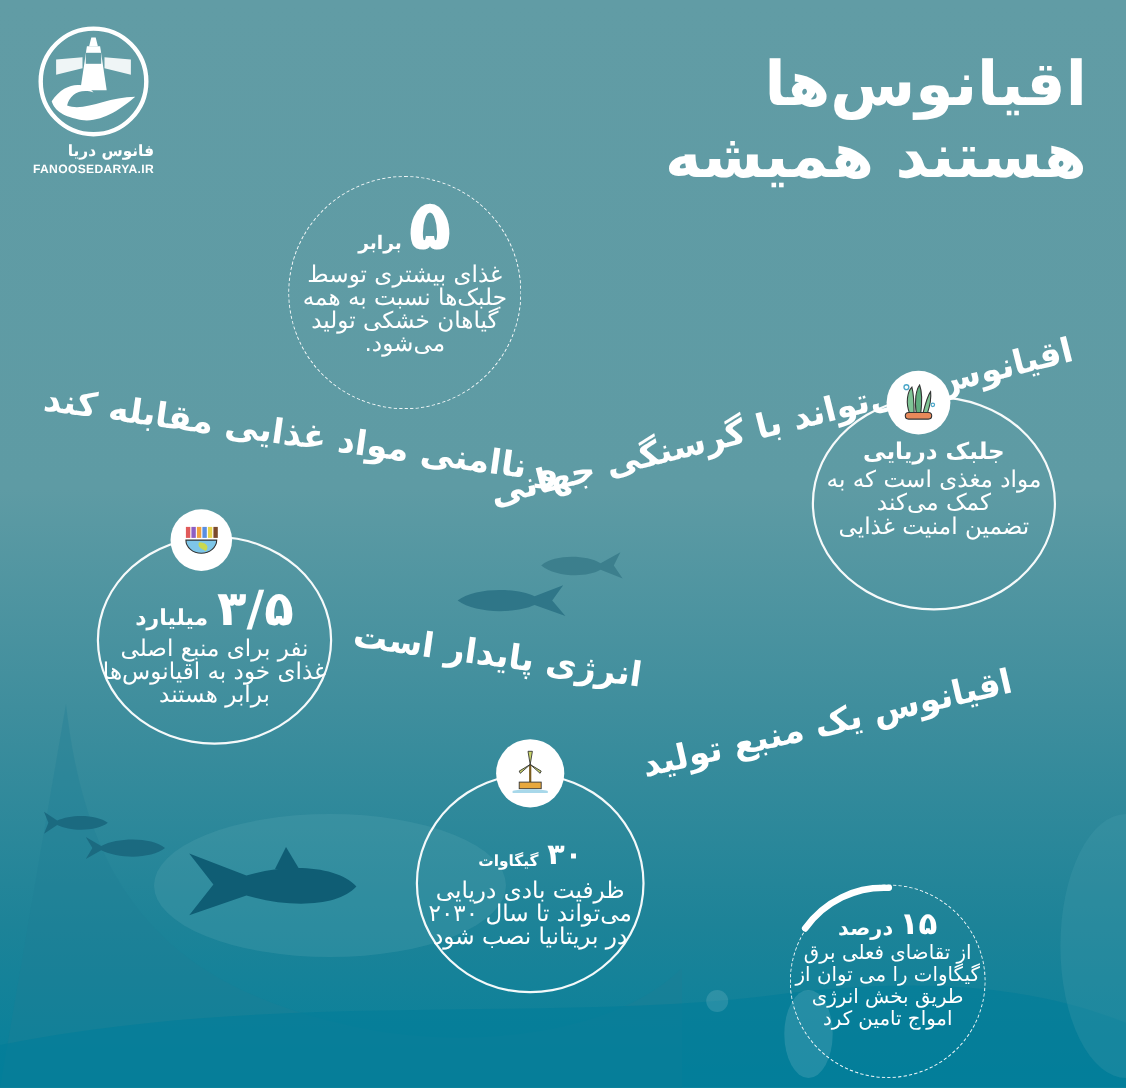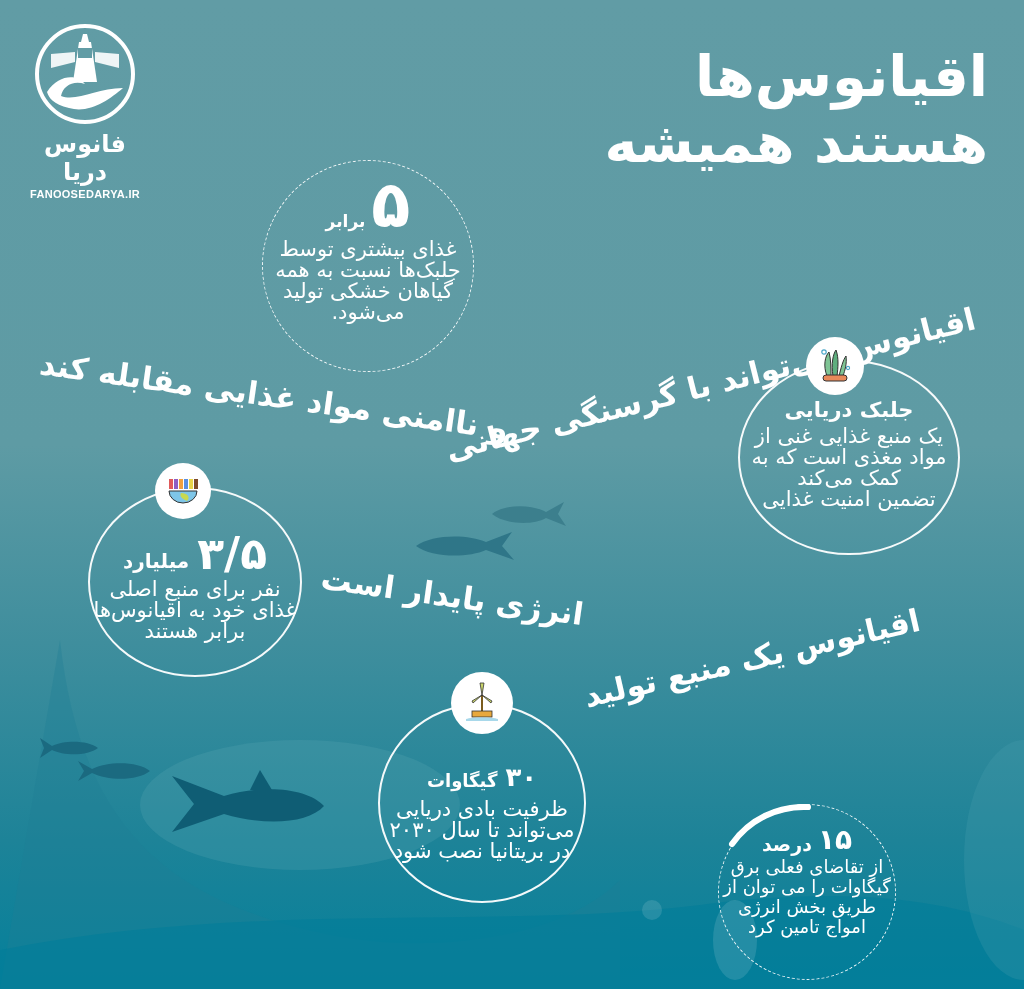--- a/index.html
+++ b/index.html
@@ -5,21 +5,21 @@
     html, body { margin: 0; padding: 0; }
     body {
       width: 1024px; height: 989px; overflow: hidden; position: relative;
       font-family: "DejaVu Sans", sans-serif; color: #ffffff;
       background: linear-gradient(180deg, #619ca5 0%, #5e9ba4 45%, #3f8e9d 65%, #1d8398 85%, #04809b 100%);
     }
     .bg-layer { position: absolute; inset: 0; pointer-events: none; }
     .rtl { direction: rtl; unicode-bidi: embed; }
     .logo { position: absolute; left: 30px; top: 22px; width: 110px; text-align: center; }
     .logo svg { display: block; margin: 0 auto; }
-    .logo .name { font-weight: bold; font-size: 24px; margin-top: 4px; }
+    .logo .name { font-weight: bold; font-size: 14px; margin-top: 4px; text-align: right; }
     .logo .url { font-size: 11px; font-weight: bold; letter-spacing: 0.3px; margin-top: 2px; font-family: "Liberation Sans", sans-serif; }
     .title { position: absolute; right: 36px; top: 44px; text-align: right; font-weight: bold; font-size: 56px; line-height: 66px; }
     .curved-text { position: absolute; font-weight: bold; font-size: 31px; white-space: nowrap; }
     .circle { position: absolute; border-radius: 50%; box-sizing: border-box; text-align: center; }
     .circle.dashed { border: 1.5px dashed rgba(255,255,255,0.9); }
     .circle.solid { border: 2px solid rgba(255,255,255,0.95); }
     .circle .big { font-weight: bold; }
     .circle .desc { font-size: 21px; line-height: 21px; }
     .icon-bubble { position: absolute; width: 56px; height: 56px; border-radius: 50%; background: #ffffff; display: flex; align-items: center; justify-content: center; }
     .fish { position: absolute; }
@@ -70,21 +70,20 @@
     <div>غذای بیشتری توسط</div>
     <div>جلبک‌ها نسبت به همه</div>
     <div>گیاهان خشکی  تولید</div>
     <div>می‌شود.</div>
   </div>
 </div>
 
 <div class="circle solid" style="left:738px; top:360px; width:222px; height:195px; padding-top:36px;">
   <div class="rtl" style="font-weight:bold; font-size:21px;">جلبک دریایی</div>
   <div class="desc rtl" style="margin-top:4px;">
-    <div>یک منبع غذایی غنی از</div>
     <div>مواد مغذی است که به</div>
     <div>کمک می‌کند</div>
     <div>تضمین امنیت غذایی</div>
   </div>
 </div>
 <div class="icon-bubble" style="left:806px; top:337px; width:58px; height:58px;">
   <svg width="40" height="40" viewBox="0 0 40 40">
     <path d="M12 30 C 8 20, 10 10, 14 6 C 16 14, 16 22, 16 30 Z" fill="#7fc495" stroke="#333" stroke-width="1"></path>
     <path d="M18 30 C 16 18, 18 8, 21 4 C 24 12, 23 22, 22 30 Z" fill="#5fae7e" stroke="#333" stroke-width="1"></path>
     <path d="M24 30 C 26 22, 28 14, 31 10 C 32 18, 30 24, 28 30 Z" fill="#7fc495" stroke="#333" stroke-width="1"></path>
@@ -114,21 +113,21 @@
     <rect x="26" y="8" width="4" height="10" fill="#e8d44a"></rect>
       <rect x="31" y="8" width="4" height="10" fill="#7c4a2c"></rect>
     <path d="M6 20 A 14 12 0 0 0 34 20 Z" fill="#7ec6e8" stroke="#333" stroke-width="1"></path>
     <path d="M18 22 C 24 22, 28 26, 24 30 C 20 28, 16 26, 18 22 Z" fill="#c9d94f"></path>
   </svg>
 </div>
 
 <div class="circle solid" style="left:378px; top:703px; width:208px; height:200px; padding-top:58px;">
   <div style="display:flex; align-items:flex-end; justify-content:center; gap:8px; direction:rtl;">
     <span class="big" style="font-size:26px; line-height:28px;">۳۰</span>
-    <span style="font-weight:bold; font-size:18px;">گیگاوات</span>
+    <span style="font-weight:bold; font-size:14px;">گیگاوات</span>
   </div>
   <div class="desc rtl" style="margin-top:8px;">
     <div>ظرفیت بادی دریایی</div>
     <div>می‌تواند تا سال ۲۰۳۰</div>
     <div>در بریتانیا نصب شود</div>
   </div>
 </div>
 <div class="icon-bubble" style="left:451px; top:672px; width:62px; height:62px;">
   <svg width="44" height="44" viewBox="0 0 44 44">
     <rect x="21" y="14" width="2" height="16" fill="#7a5c1e"></rect>

